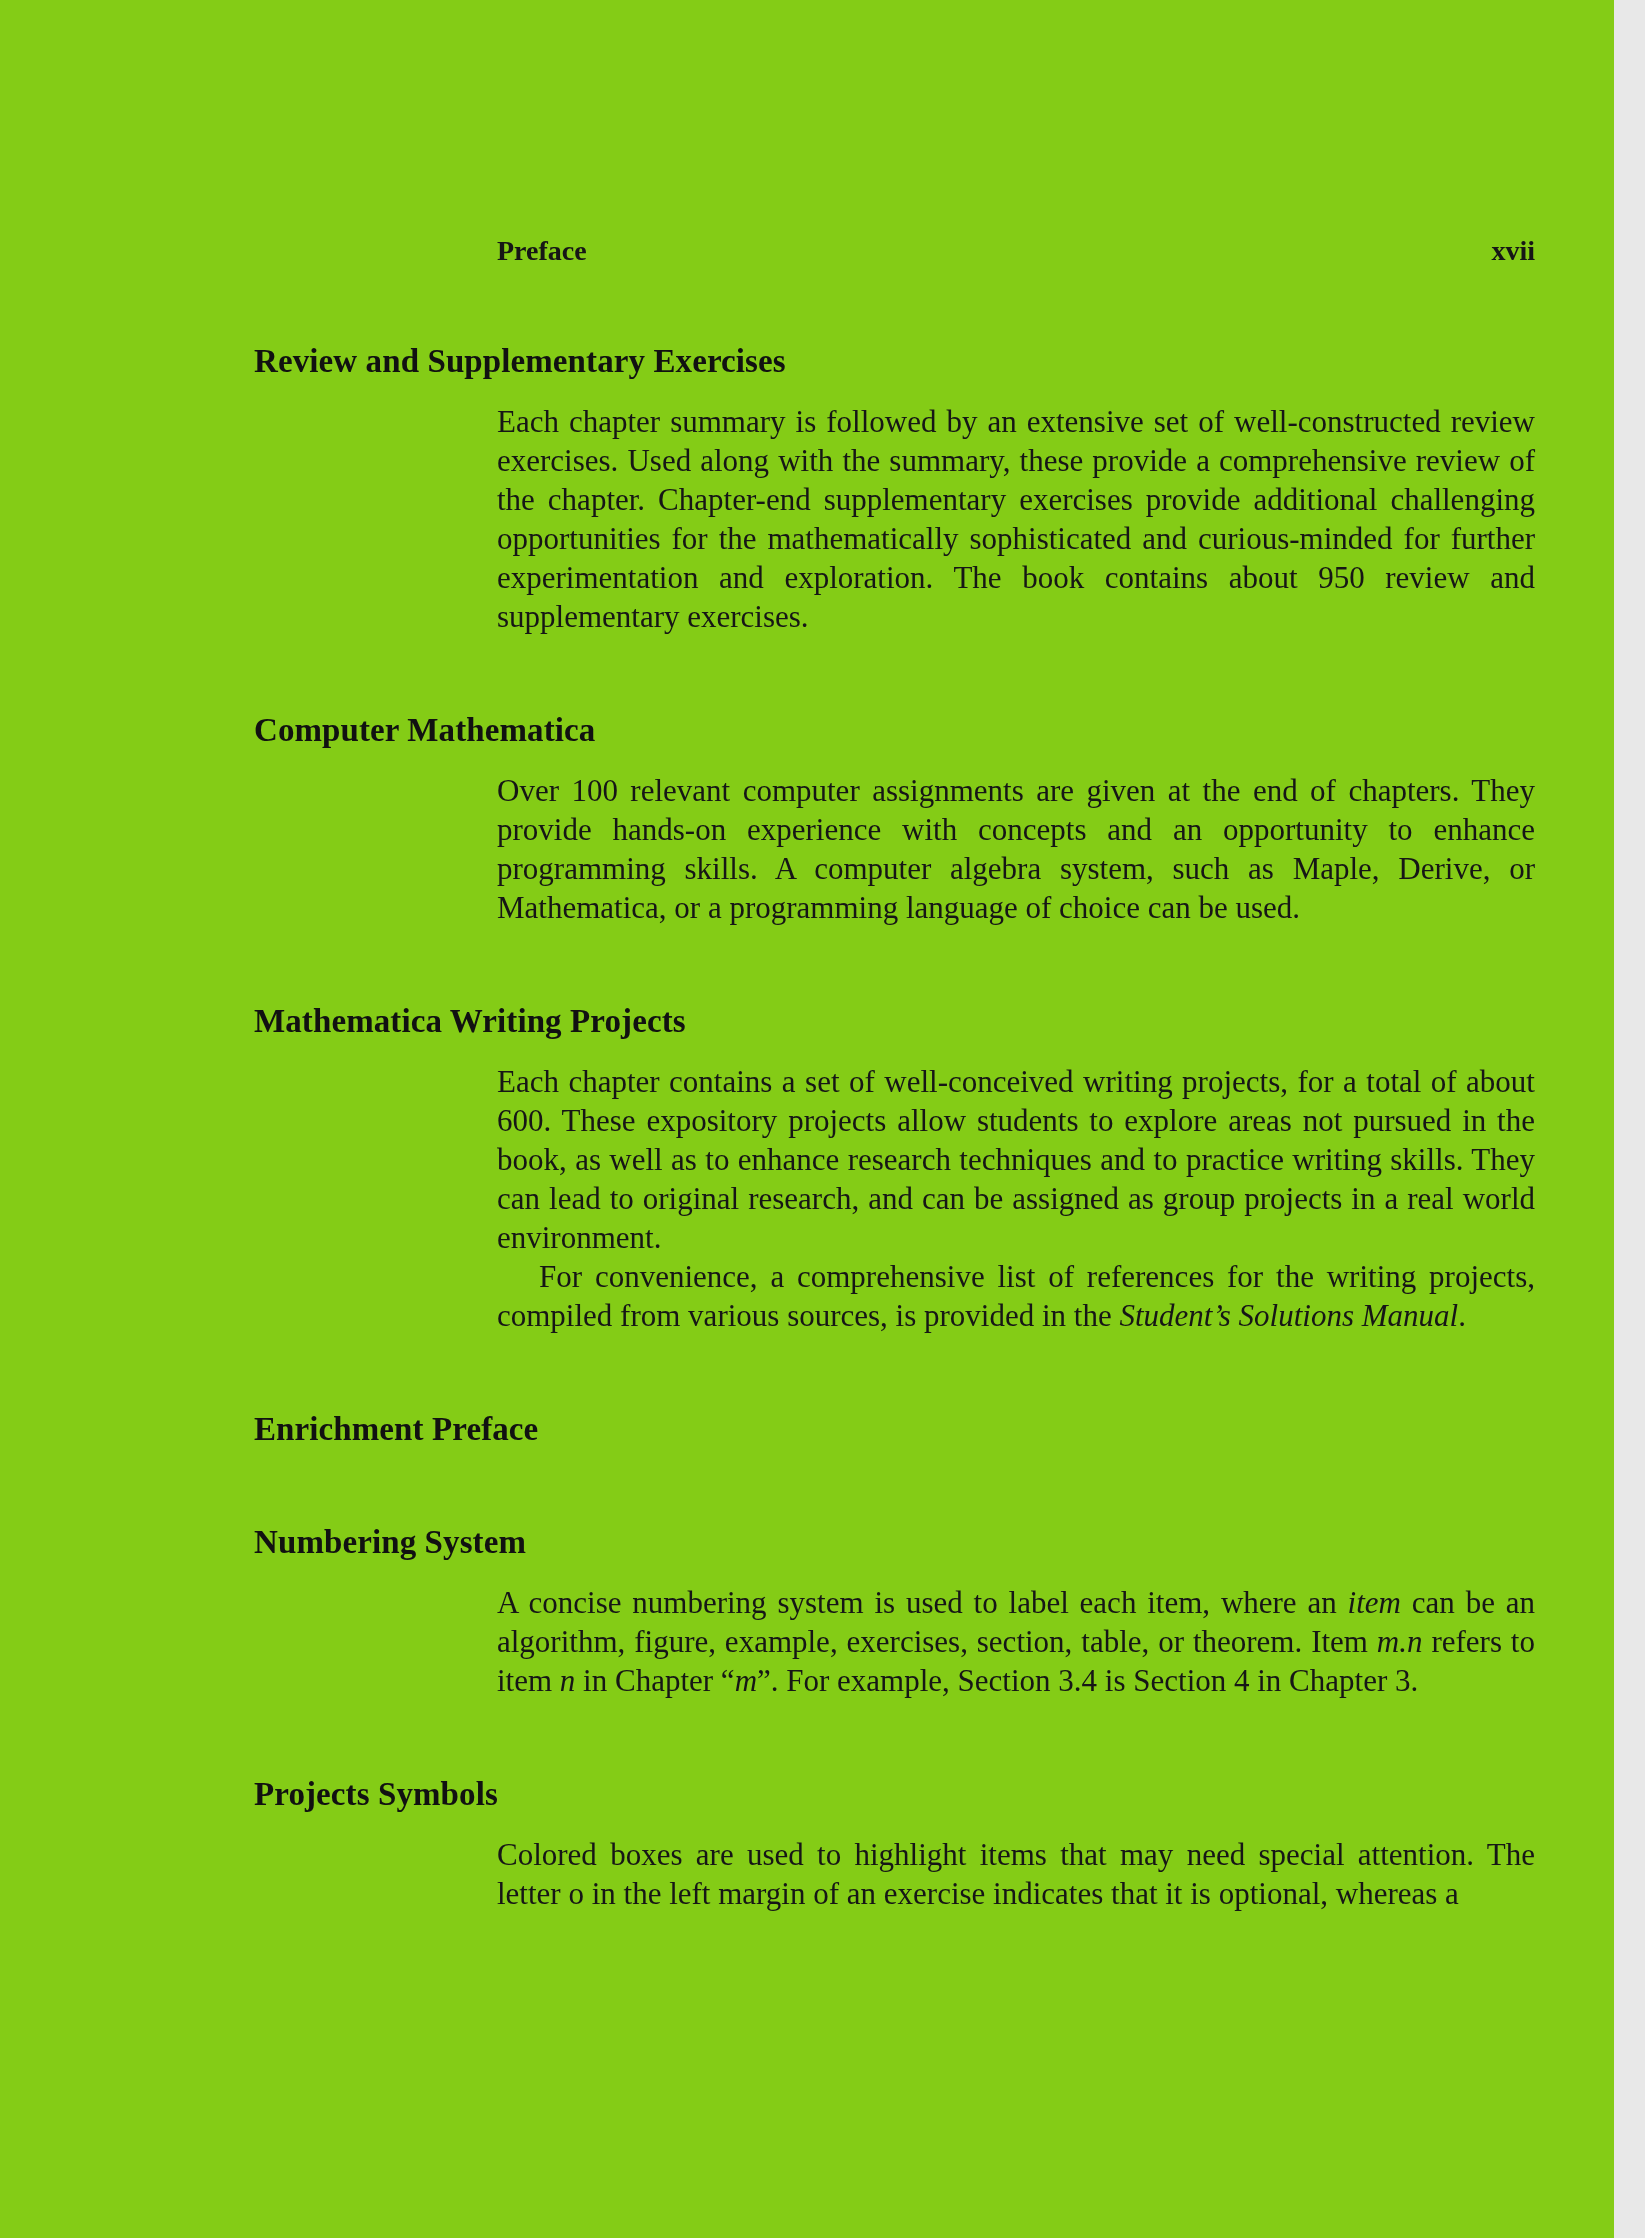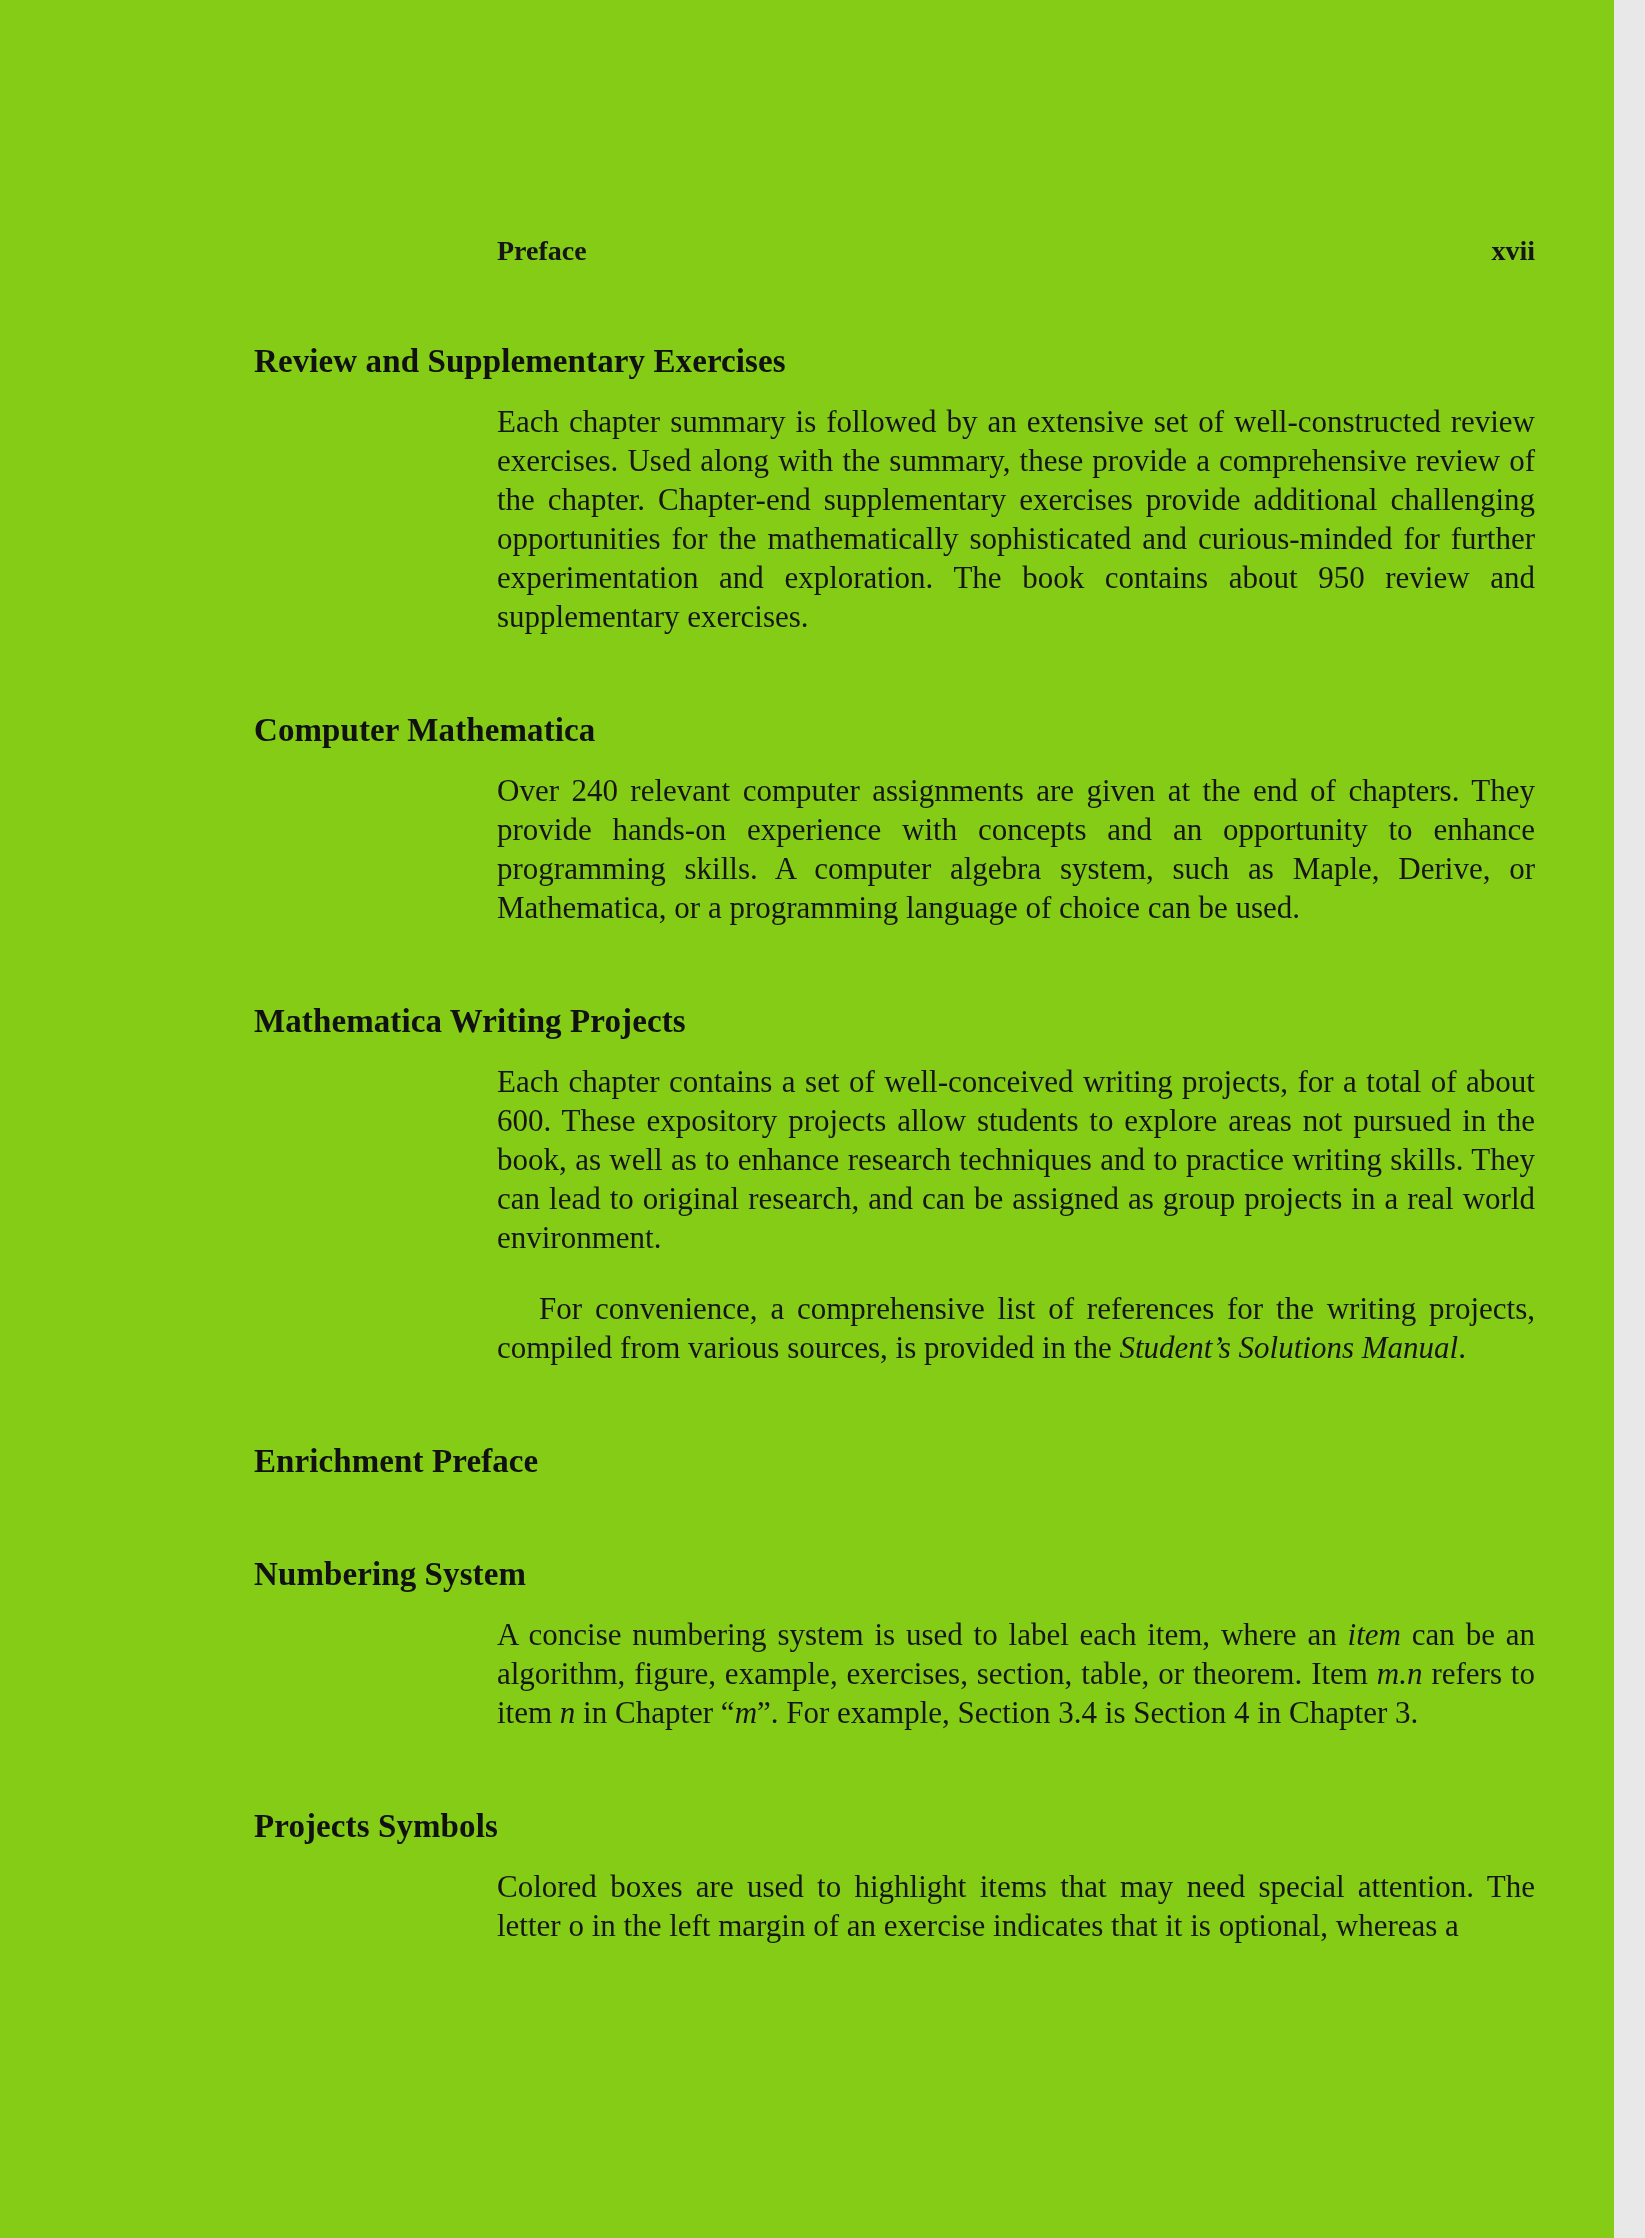--- a/index.html
+++ b/index.html
@@ -47,21 +47,20 @@
     width: 1038px;
     text-align: justify;
     font-size: 31px;
     line-height: 39px;
   }
   .body p {
     margin: 0;
   }
   .body p.indent {
     text-indent: 42px;
-    margin-top: 32px;
   }
   .it { font-style: italic; }
 </style>
 </head>
 <body>
 
 <div class="page">
   <div class="content">
 
     <div class="running-header">
@@ -72,21 +71,21 @@
     <section class="sec">
       <h2>Review and Supplementary Exercises</h2>
       <div class="body">
           <p><span>Each chapter summary is followed by an extensive set of well-constructed review exercises. Used along with the summary, these provide a comprehensive review of the chapter. Chapter-end supplementary exercises provide additional challenging opportunities for the mathematically sophisticated and curious-minded for further experimentation and exploration. The book contains about 950 review and supplementary exercises.</span></p>
         </div>
     </section>
 
     <section class="sec">
       <h2>Computer Mathematica</h2>
       <div class="body">
-          <p><span>Over 240 relevant computer assignments are given at the end of chapters. They provide hands-on experience with concepts and an opportunity to enhance programming skills. A computer algebra system, such as Maple, Derive, or Mathematica, or a programming language of choice can be used.</span></p>
+          <p><span>Over 100 relevant computer assignments are given at the end of chapters. They provide hands-on experience with concepts and an opportunity to enhance programming skills. A computer algebra system, such as Maple, Derive, or Mathematica, or a programming language of choice can be used.</span></p>
         </div>
     </section>
 
     <section class="sec">
       <h2>Mathematica Writing Projects</h2>
       <div class="body">
           <p><span>Each chapter contains a set of well-conceived writing projects, for a total of about 600. These expository projects allow students to explore areas not pursued in the book, as well as to enhance research techniques and to practice writing skills. They can lead to original research, and can be assigned as group projects in a real world environment.</span></p>
           <p class="indent"><span>For convenience, a comprehensive list of references for the writing projects, compiled from various sources, is provided in the </span><span class="it">Student’s Solutions Manual</span><span>.</span></p>
         </div>
     </section>

